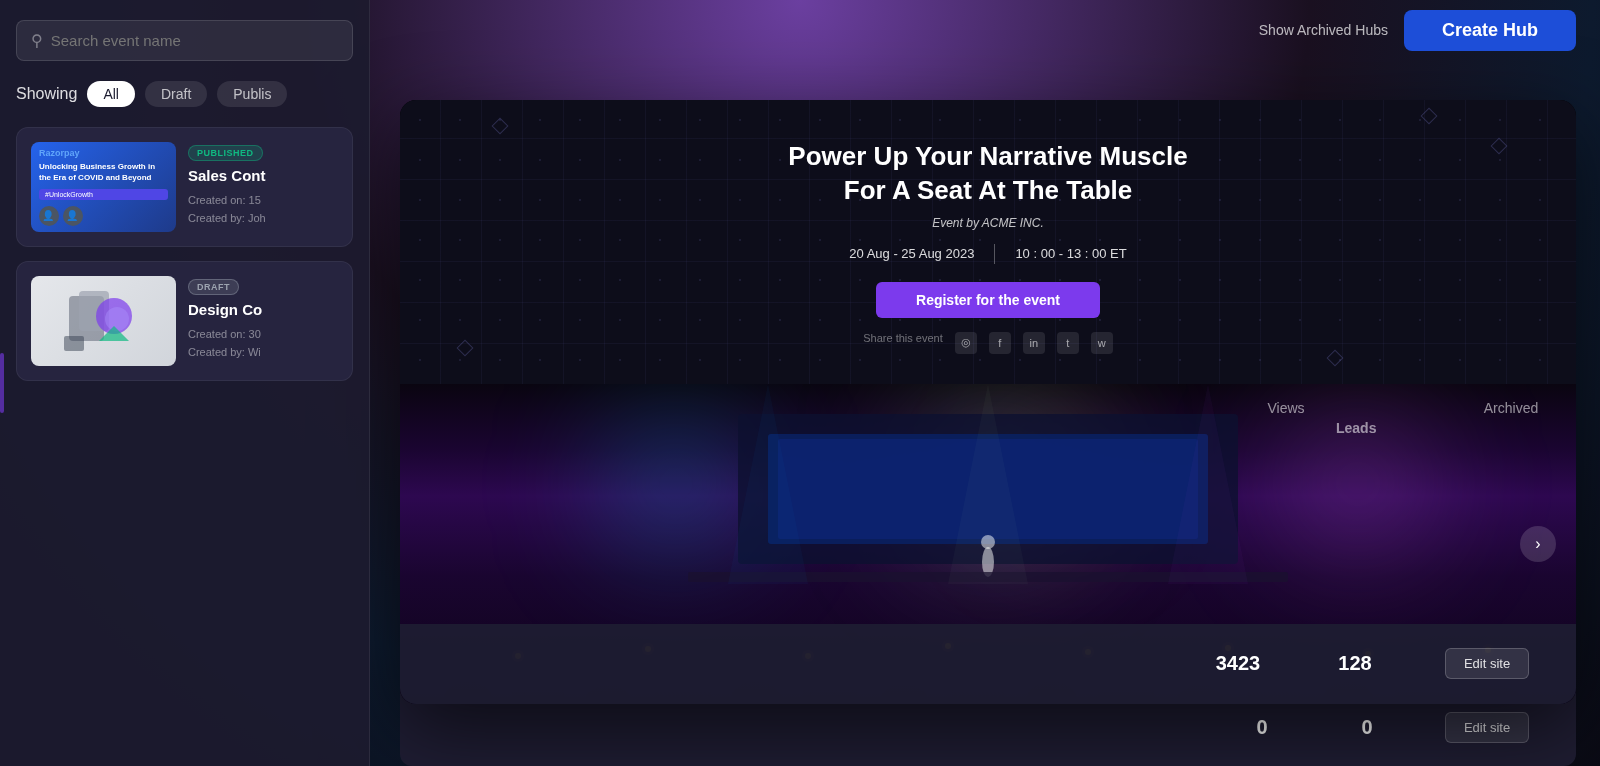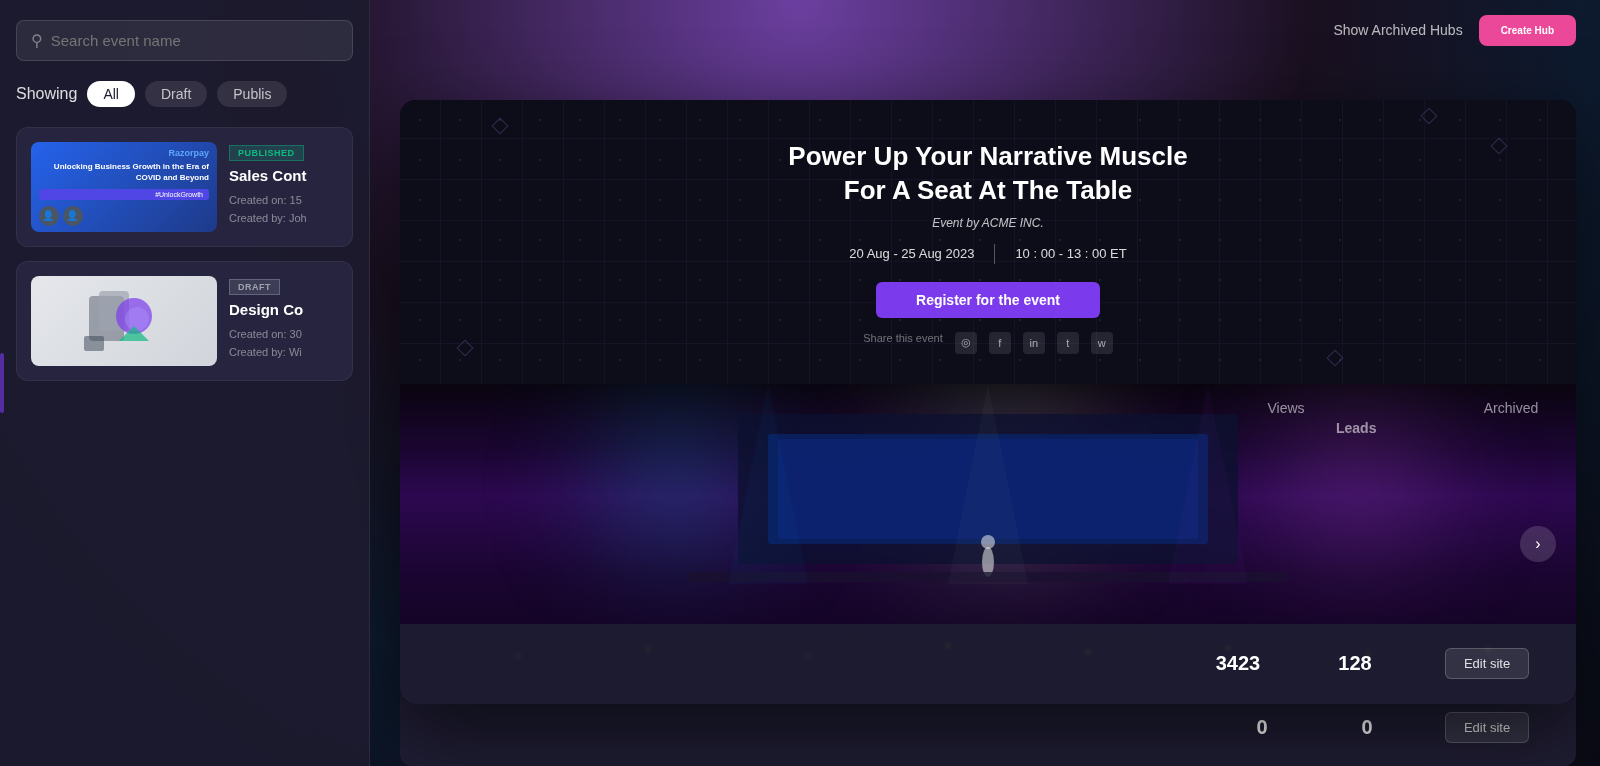--- a/index.html
+++ b/index.html
@@ -89,28 +89,27 @@
       background: rgba(40, 38, 65, 0.9);
       border-radius: 12px;
       padding: 14px;
       margin-bottom: 14px;
       display: flex;
       gap: 12px;
       cursor: pointer;
       border: 1px solid rgba(255,255,255,0.06);
     }
     .event-thumb {
-      width: 186px;
+      width: 145px;
       height: 90px;
       border-radius: 8px;
       overflow: hidden;
       flex-shrink: 0;
       background: #2a2a3e;
       position: relative;
-      text-align: right;
     }
     
     .thumb-razorpay {
       background: linear-gradient(135deg, #2563eb 0%, #1e3a8a 100%);
       display: flex;
       flex-direction: column;
       justify-content: center;
       padding: 8px;
       position: relative;
     }
@@ -170,21 +169,21 @@
 
     .event-info {
       flex: 1;
       overflow: hidden;
     }
     .event-status-badge {
       display: inline-block;
       font-size: 9px;
       font-weight: 700;
       padding: 2px 8px;
-      border-radius: 0;
+      border-radius: 8px;
       margin-bottom: 6px;
       letter-spacing: 0.5px;
     }
     .badge-published {
       background: rgba(16, 185, 129, 0.2);
       color: #10b981;
       border: 1px solid rgba(16, 185, 129, 0.4);
     }
     .badge-draft {
       background: rgba(156, 163, 175, 0.2);
@@ -231,26 +230,26 @@
       z-index: 20;
     }
     .archived-btn {
       color: rgba(255,255,255,0.7);
       font-size: 14px;
       cursor: pointer;
       background: none;
       border: none;
     }
     .create-hub-btn {
-      background: #ec4899;
+      background: #1d4ed8;
       color: #fff;
       border: none;
       border-radius: 8px;
-      padding: 10px 22px;
-      font-size: 10px;
+      padding: 10px 38px;
+      font-size: 18px;
       font-weight: 600;
       cursor: pointer;
     }
 
     
     .table-header {
       position: absolute;
       top: 380px;
       left: 0;
       right: 0;

